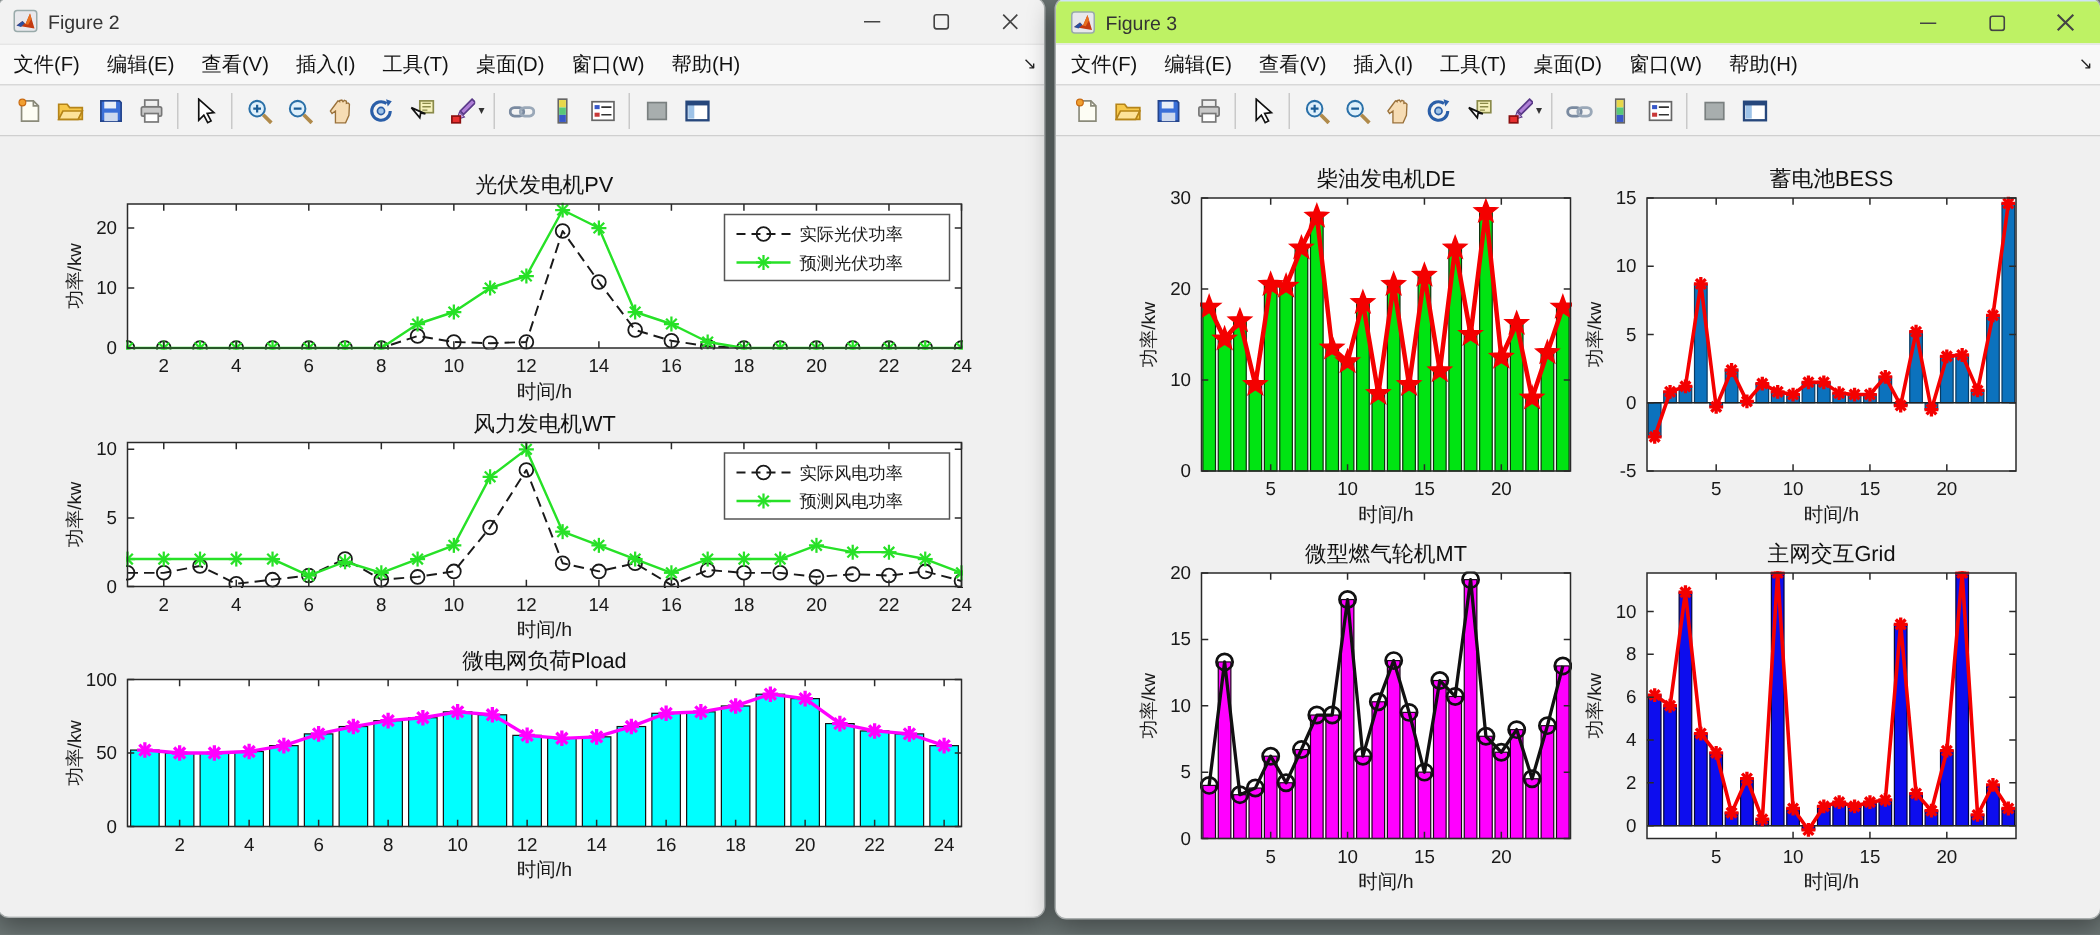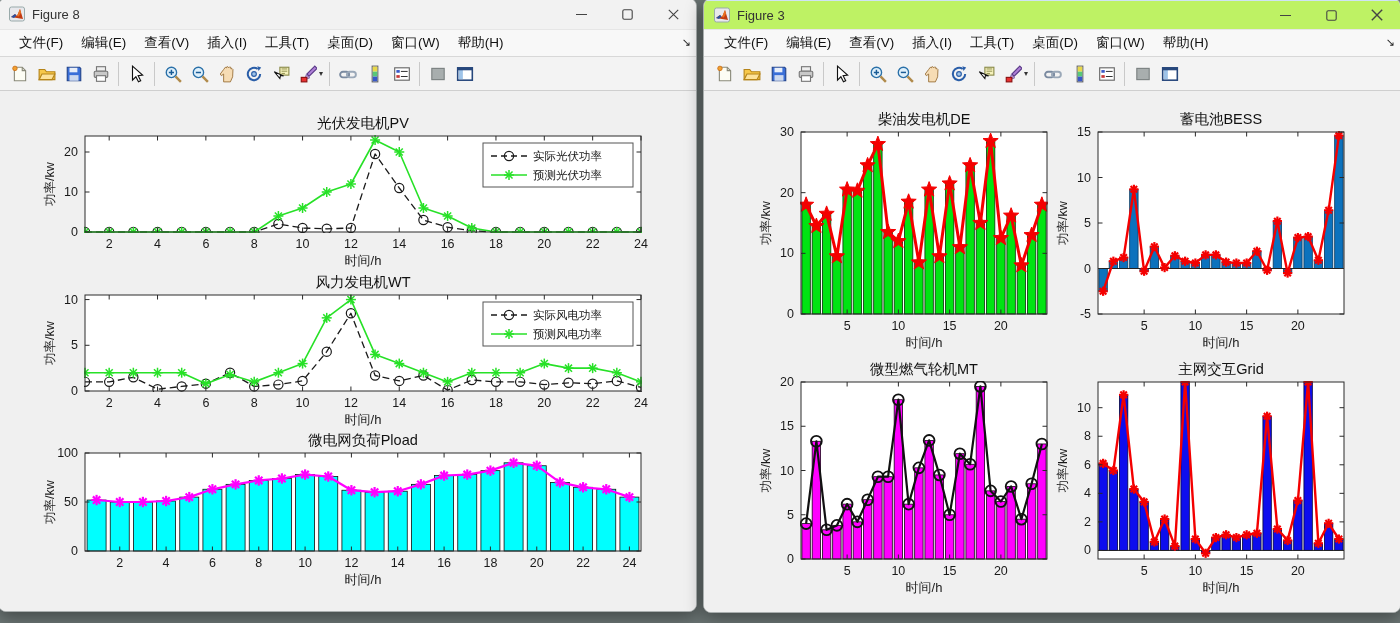--- a/index.html
+++ b/index.html
@@ -17,21 +17,21 @@
   #win-fig3 .titlebar { background:#bef264; border-top:2px solid #cfe3f5; }
   .appicon { width:18px; height:16px; margin-right:6px; display:inline-flex; }
   .wtitle { font-size:13px; color:#333; }
   .wbtns { margin-left:auto; display:flex; height:30px; }
   .wbtn { width:46px; height:30px; border:0; background:transparent;
     display:flex; align-items:center; justify-content:center; }
   .wbtn svg { stroke:#444; stroke-width:1.1; fill:none; }
 
   .menubar { height:28px; background:#f8f8f8; border-top:1px solid #e6e6e6;
     border-bottom:1px solid #d8d8d8; display:flex; align-items:center;
-    padding-left:11px; position:relative; }
+    padding-left:1px; position:relative; }
   .menu-item { font-size:13.5px; color:#111; padding:4px 9px; cursor:default; }
   .menu-overflow { position:absolute; right:5px; top:6px; font-size:11px; color:#222; }
 
   .toolbar { height:34px; background:#f3f3f3; border-bottom:1px solid #cfcfcf;
     display:flex; align-items:center; padding-left:7px; }
   .tbtn { width:27px; height:27px; border:0; background:transparent;
     display:flex; align-items:center; justify-content:center; }
   .tbtn svg { width:18px; height:18px; }
   .tsep { width:1px; height:24px; background:#c9c9c9; margin:0 4px; }
   .tcaret { font-size:8px; color:#333; margin-left:-2px; margin-right:2px; }
@@ -141,21 +141,21 @@
 
 <div class="desktop">
 
   <section class="window" id="win-fig2">
     <header class="titlebar">
       <span class="appicon">
           <svg width="18" height="16">
             <use href="#i-matlab"></use>
           </svg>
         </span>
-      <span class="wtitle">Figure 8</span>
+      <span class="wtitle">Figure 2</span>
       <span class="wbtns">
         <button class="wbtn">
             <svg width="11" height="11">
               <path d="M0 5.5h11"></path>
             </svg>
           </button>
         <button class="wbtn">
             <svg width="11" height="11">
               <rect x="0.8" y="0.8" width="9.4" height="9.4" rx="1.5"></rect>
             </svg>

